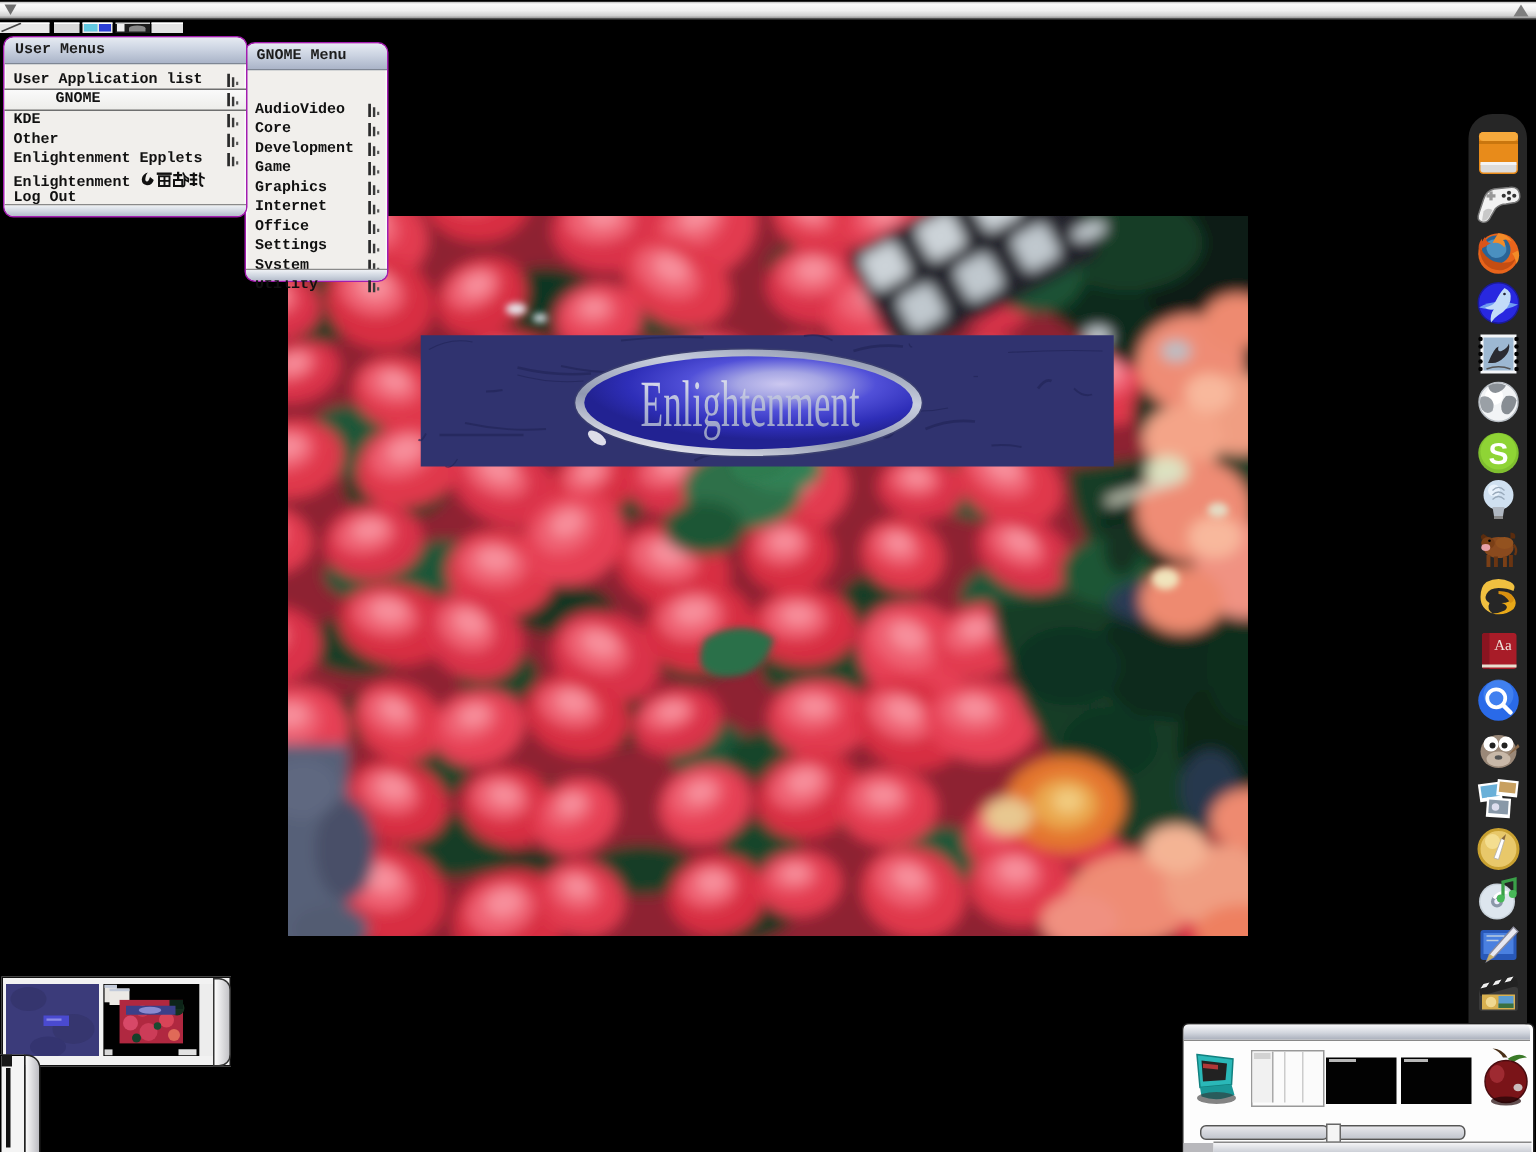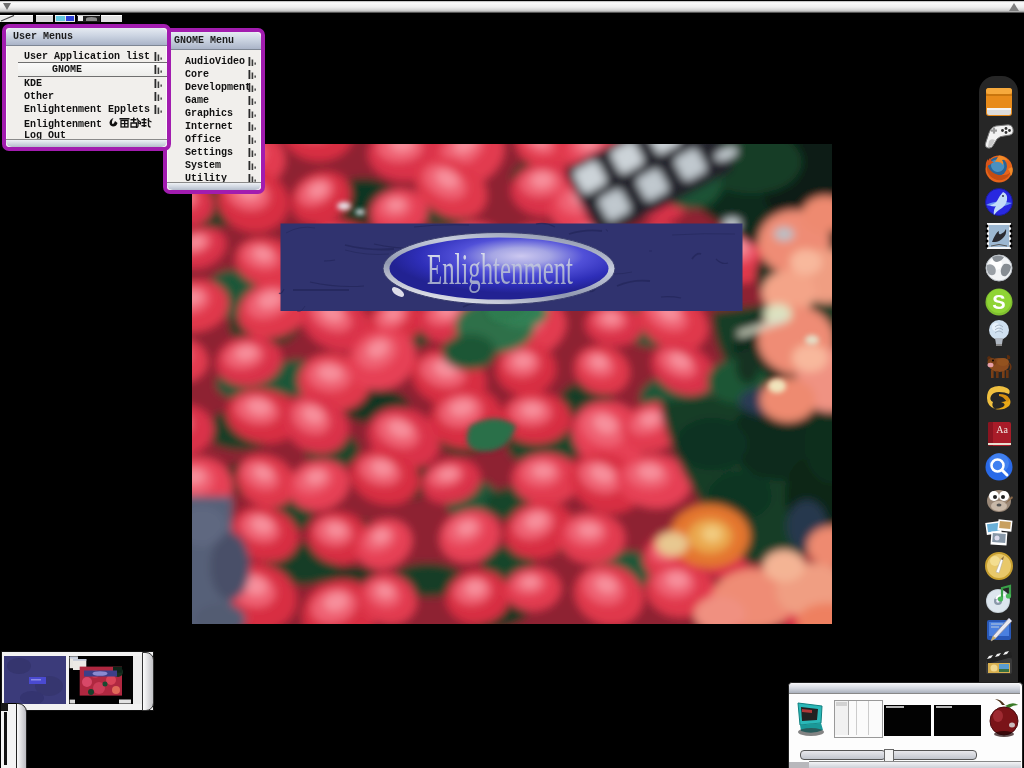--- a/index.html
+++ b/index.html
@@ -3,32 +3,32 @@
 <meta charset="utf-8">
 <style>
   html,body{margin:0;padding:0;width:1024px;height:768px;background:#000;overflow:hidden;
     font-family:"Liberation Mono",monospace;}
   .abs{position:absolute;}
   #topbar{left:0;top:0;width:1024px;height:13px;
     background:linear-gradient(180deg,#b0b0b0 0%,#fbfbfb 15%,#efefef 55%,#d2d2d2 85%,#9a9a9a 100%);
     border-top:1px solid #000;border-bottom:1px solid #555;box-sizing:border-box;}
   .tri{width:0;height:0;position:absolute;}
   
-  .menuwin{z-index:5;background:#f1efec;border:4px solid #a21caf;border-radius:7px;
+  .menuwin{z-index:5;background:#f1efec;border:1px solid #a21caf;border-radius:7px;
     box-shadow:inset 0 0 0 1px #fbfbfb;}
   .mtitle{height:17px;border-radius:6px 6px 0 0;
     background:linear-gradient(180deg,#e6ebf2 0%,#ccd4e2 45%,#aab4c8 100%);
     border-bottom:1px solid #7e8694;
     font:bold 10px/17px "Liberation Mono",monospace;color:#1c1c1c;
     padding-left:7px;letter-spacing:0px;}
   .mbot{position:absolute;left:0;right:0;bottom:0;height:7px;border-radius:0 0 6px 6px;
     background:linear-gradient(180deg,#eef1f5 0%,#ccd3de 60%,#b4bcca 100%);
     border-top:1px solid #8a8a8a;}
   .mi{position:relative;height:13px;font:bold 10px/13.1px "Liberation Mono",monospace;
-    color:#111;padding-left:6px;white-space:nowrap;letter-spacing:0px;margin-left:12px;}
+    color:#111;padding-left:6px;white-space:nowrap;letter-spacing:0px;}
   .sub{position:absolute;top:2px;width:8px;height:9px;}
   .hl{background:linear-gradient(180deg,#fafafa,#ededea);
     border-top:1px solid #6f6f6f;border-bottom:1px solid #6f6f6f;margin-top:-1px;padding-left:34px;}
 </style>
 </head>
 <body>
 <div id="topbar" class="abs"></div>
 <div class="tri" style="left:3px;top:3px;border-left:4.5px solid transparent;border-right:4.5px solid transparent;border-top:7px solid #6e6e6e;"></div>
 <div class="tri" style="left:1009px;top:3px;border-left:5px solid transparent;border-right:5px solid transparent;border-bottom:8px solid #7e7e7e;"></div>
 
@@ -39,21 +39,21 @@
 <div class="abs" style="left:36px;top:15px;width:17px;height:6px;background:#d9d9d9;border-top:1px solid #fff;"></div>
 <div class="abs" style="left:55px;top:15px;width:20px;height:6px;background:#e6e6e6;border-top:1px solid #fff;"></div>
 <div class="abs" style="left:56px;top:15.5px;width:9px;height:5px;background:#62c8e0;"></div>
 <div class="abs" style="left:66px;top:15.5px;width:8px;height:5px;background:#2b3fd6;"></div>
 <div class="abs" style="left:77px;top:15px;width:23px;height:6px;background:#1c1c1c;border-top:1px solid #ccc;"></div>
 <div class="abs" style="left:78px;top:16px;width:5px;height:4.5px;background:#f0f0f0;"></div>
 <div class="abs" style="left:86px;top:17px;width:11px;height:3.5px;background:#8a8a8a;border-radius:50% 50% 0 0;"></div>
 <div class="abs" style="left:101px;top:15px;width:21px;height:6px;background:#e2e2e2;border-top:1px solid #fff;"></div>
 <div class="menuwin abs" style="left:163px;top:28px;width:94px;height:158px;">
 <div class="mtitle">GNOME Menu</div>
-    <div style="padding-top:5px;">
+    <div style="padding-top:20px;">
 <div class="mi">AudioVideo<svg class="sub" style="right:5px;" viewBox="0 0 8 9">
           <rect x="0.5" y="0" width="1.8" height="9" fill="#2a2a2a"></rect>
           <rect x="3.6" y="2.5" width="1.6" height="6.5" fill="#3a3a3a"></rect>
           <rect x="6.4" y="5.5" width="1.6" height="2.2" fill="#555"></rect>
         </svg></div>
 <div class="mi">Core<svg class="sub" style="right:5px;" viewBox="0 0 8 9">
           <rect x="0.5" y="0" width="1.8" height="9" fill="#2a2a2a"></rect>
           <rect x="3.6" y="2.5" width="1.6" height="6.5" fill="#3a3a3a"></rect>
           <rect x="6.4" y="5.5" width="1.6" height="2.2" fill="#555"></rect>
         </svg></div>

